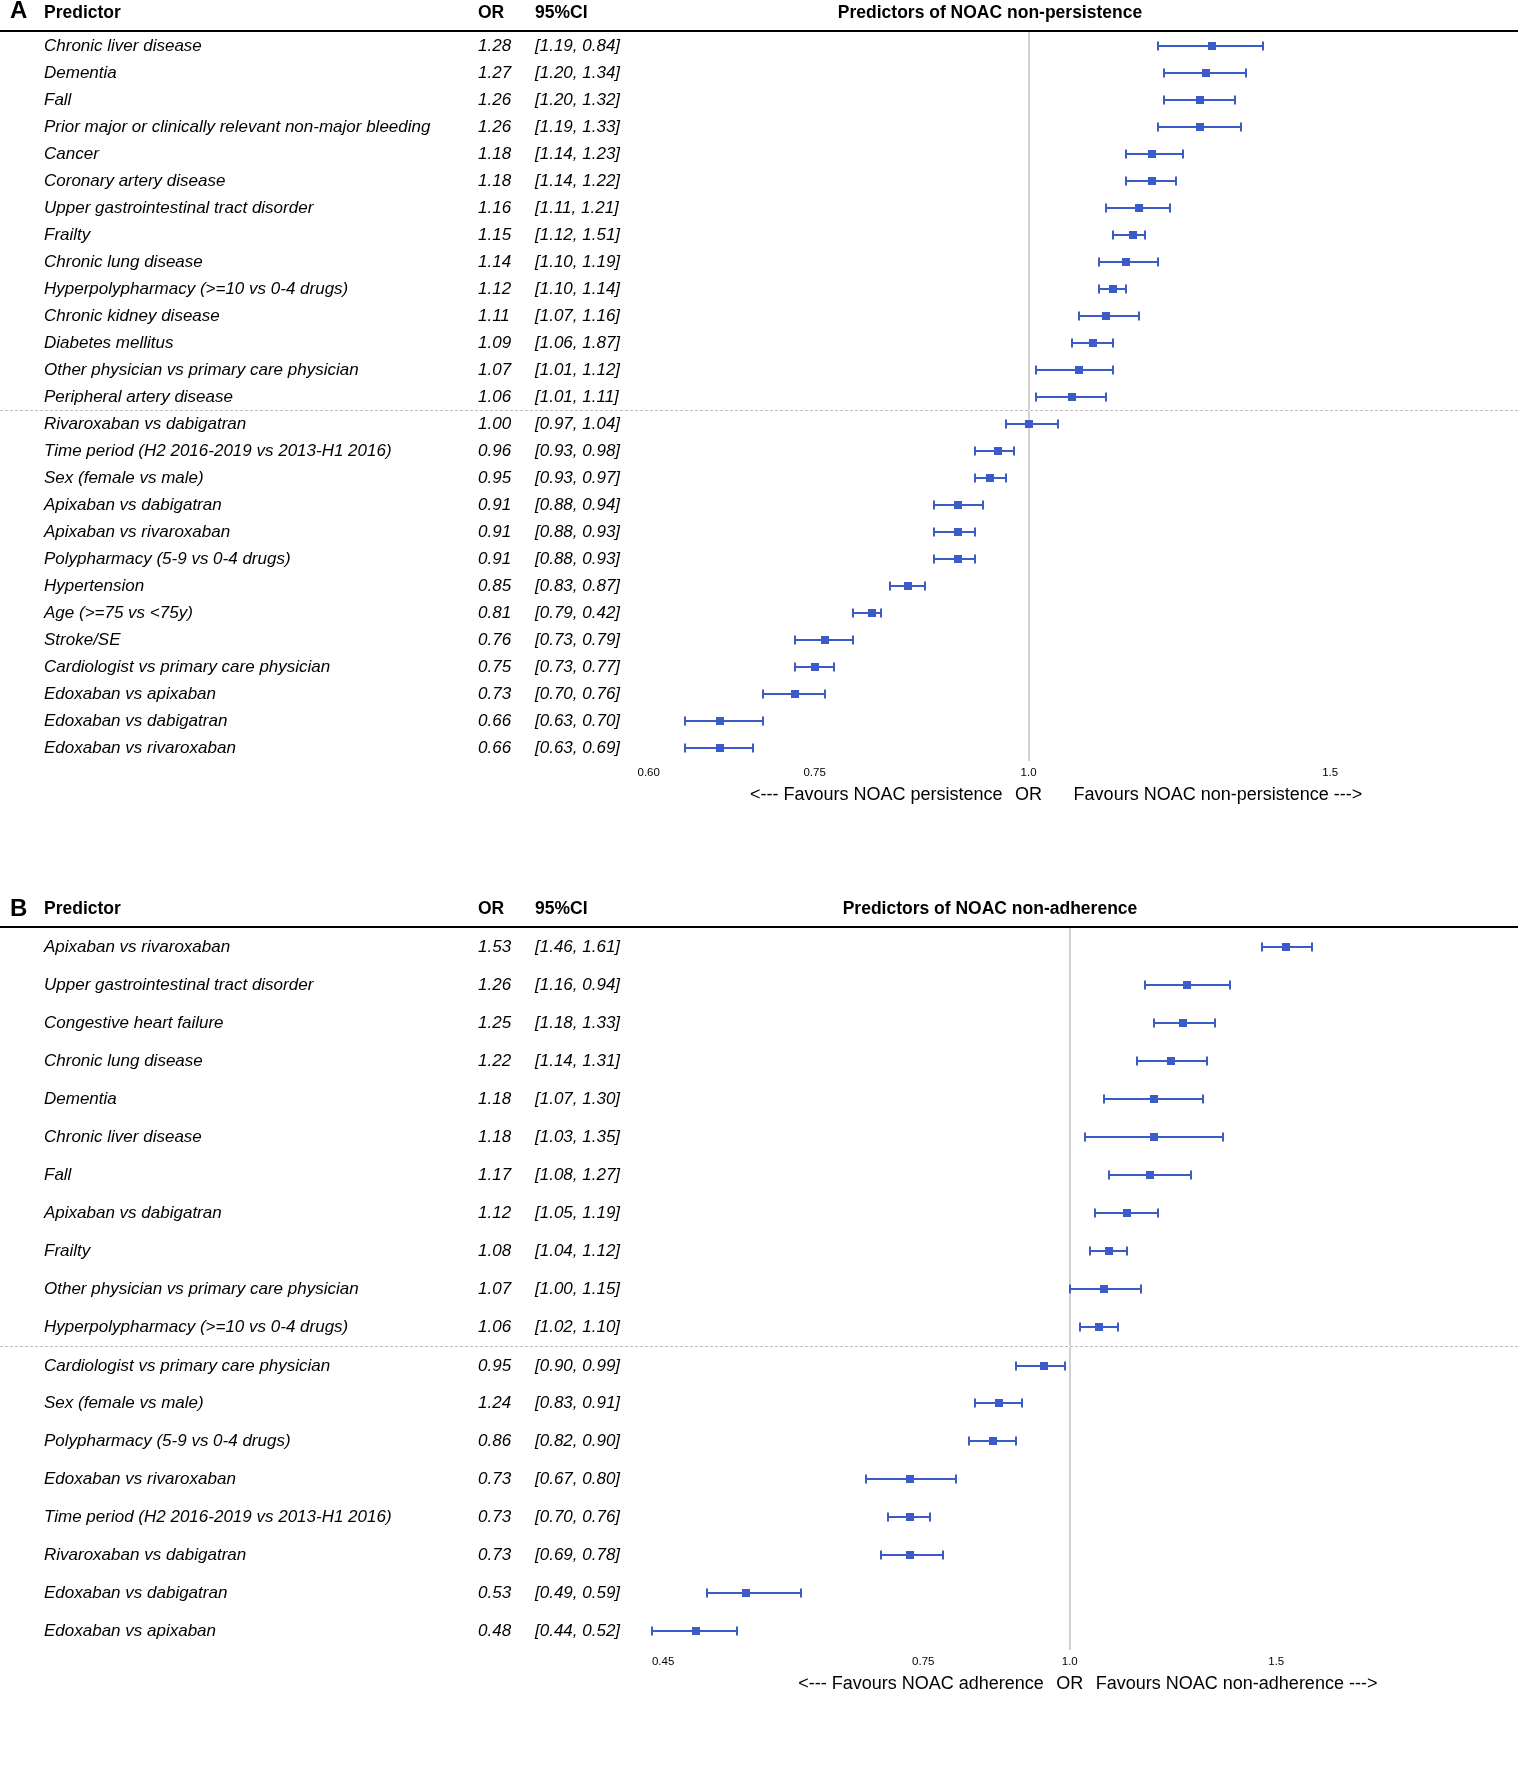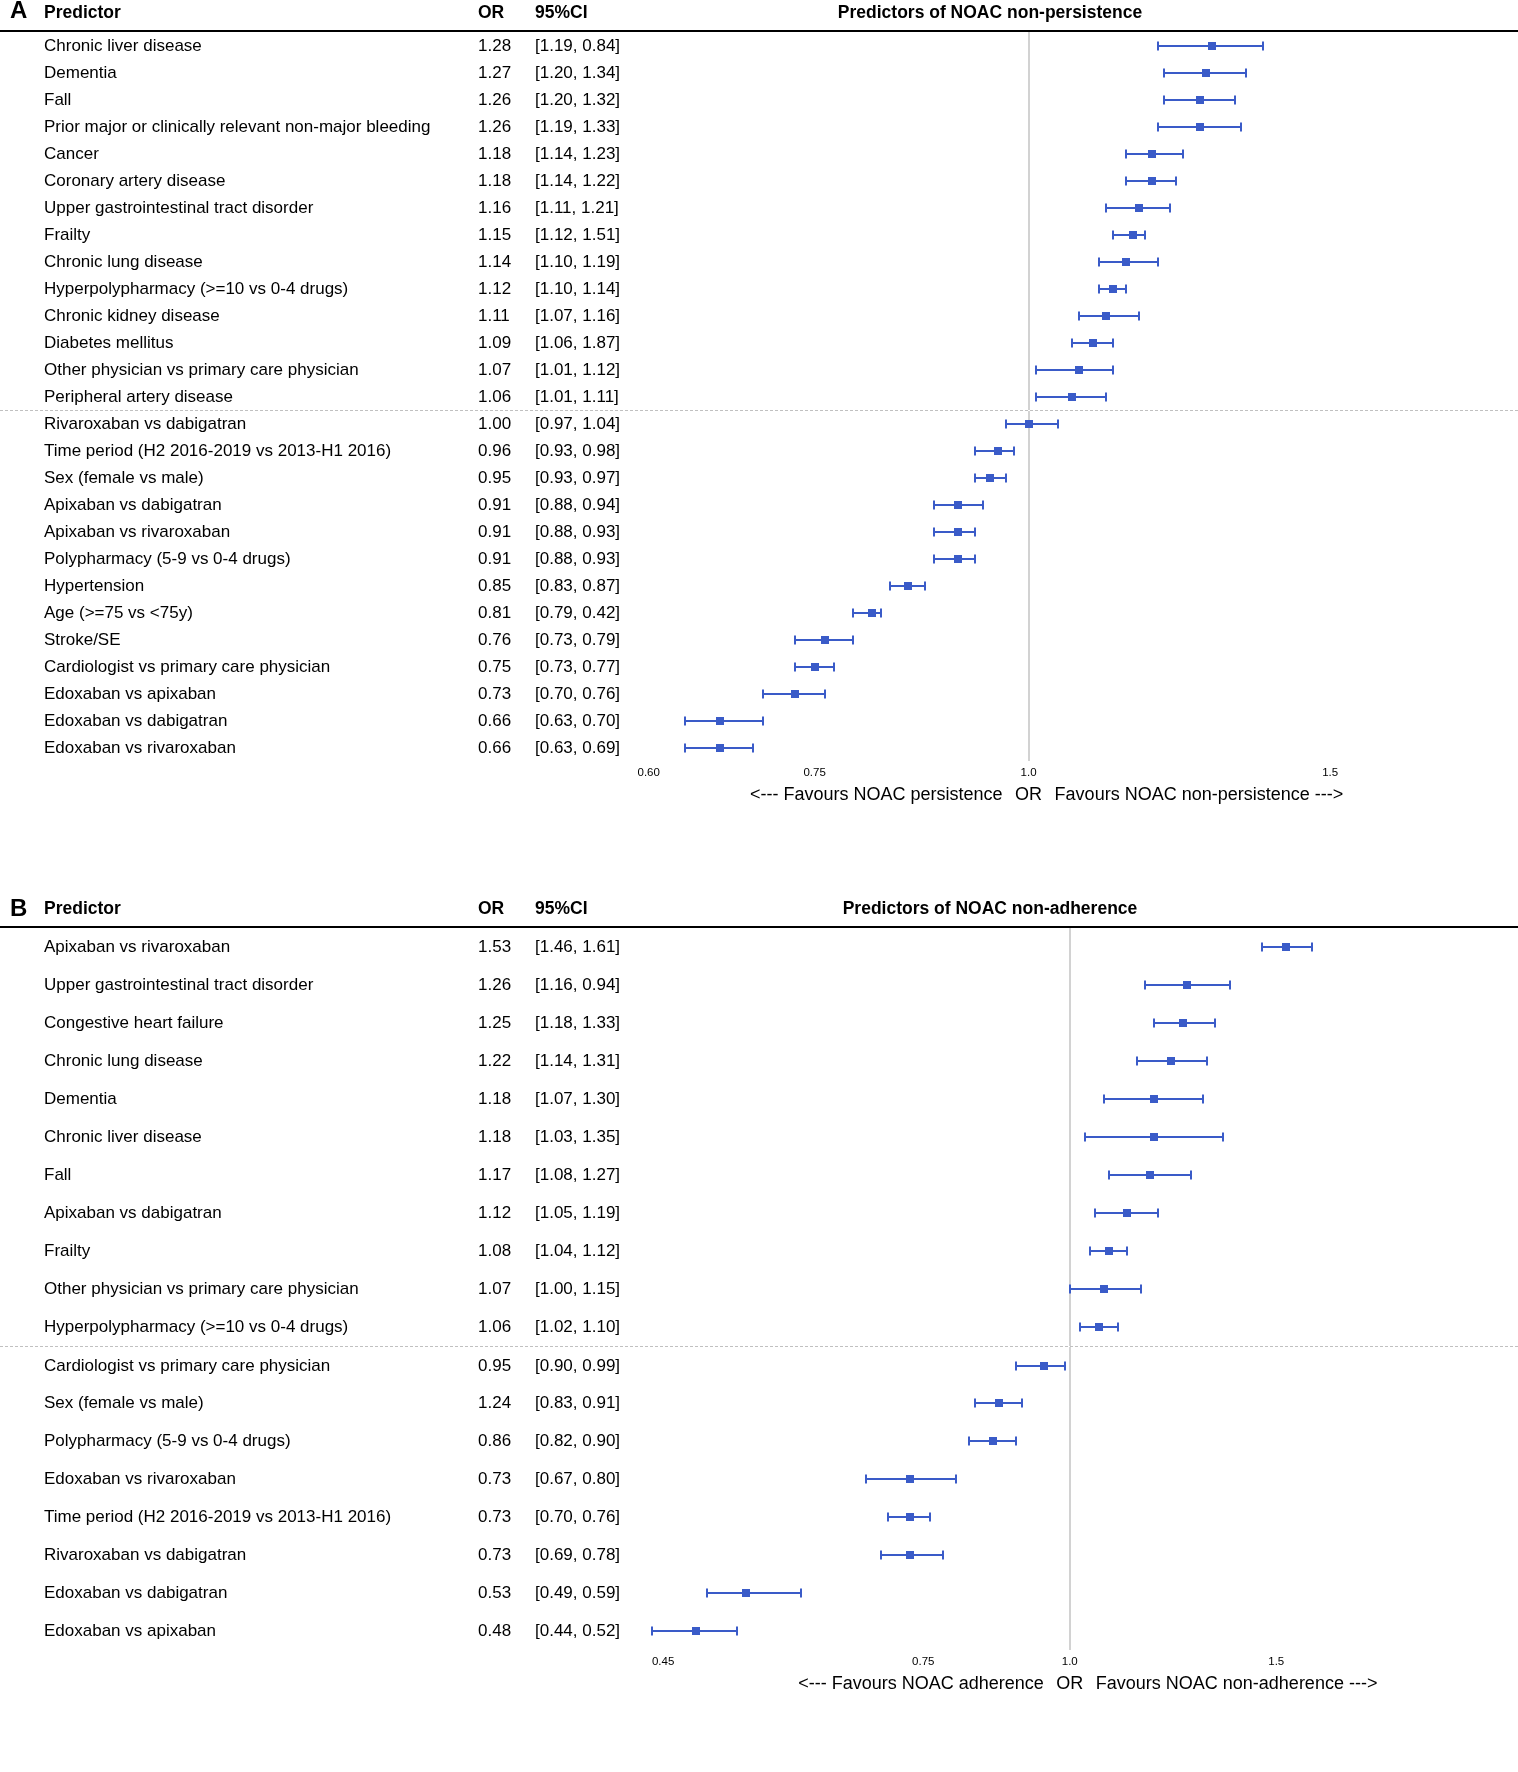--- a/index.html
+++ b/index.html
@@ -33,21 +33,21 @@
 
   .header {
     height: 30px;
     border-bottom: 2px solid #000;
     font-weight: bold;
     font-size: 17.5px;
   }
   .plot-title { text-align: center; }
 
   .rows { width: 100%; }
-  .row { display: flex; align-items: center; font-size: 17px; }
+  .row { display: flex; align-items: center; font-size: 17px; font-style: italic; }
   .panel-a .row { height: 27px; }
   .panel-b .row { height: 38px; }
   .row .plot { align-self: stretch; }
   .row.sep { border-top: 1px dashed #c0c0c0; }
 
   .refline {
     position: absolute;
     top: 0; bottom: 0;
     width: 1px;
     background: var(--refline-color, #a6a6a6);
@@ -446,21 +446,21 @@
       <div class="cell plot">
         <div class="ticks">
             <span class="tick-label" style="left: 1.24675%;">0.60</span>
             <span class="tick-label" style="left: 24.9534%;">0.75</span>
             <span class="tick-label" style="left: 55.5165%;">1.0</span>
             <span class="tick-label" style="left: 98.5928%;">1.5</span>
           </div>
         <div class="favours">
           <span class="fav-left" style="right: 44.4835%; margin-right: 26px;">&lt;--- Favours NOAC persistence</span>
           <span class="fav-or" style="left: 55.5165%;">OR</span>
-          <span class="fav-right" style="left: 55.5165%; margin-left: 26px;">Favours NOAC non-persistence ---&gt;</span>
+          <span class="fav-right" style="left: 55.5165%;  padding-left: 45px;">Favours NOAC non-persistence ---&gt;</span>
         </div>
       </div>
     </div>
   </section>
 
   <section class="panel panel-b">
     <div class="panel-label">B</div>
     <div class="header row-grid">
       <div class="cell predictor">Predictor</div>
       <div class="cell or">OR</div>

